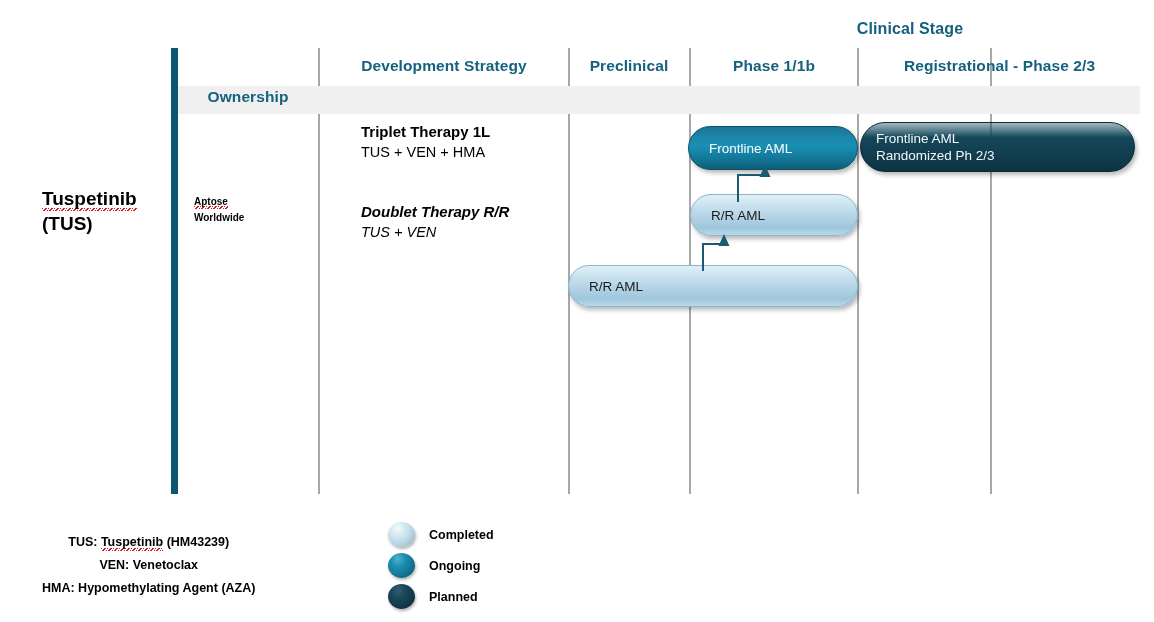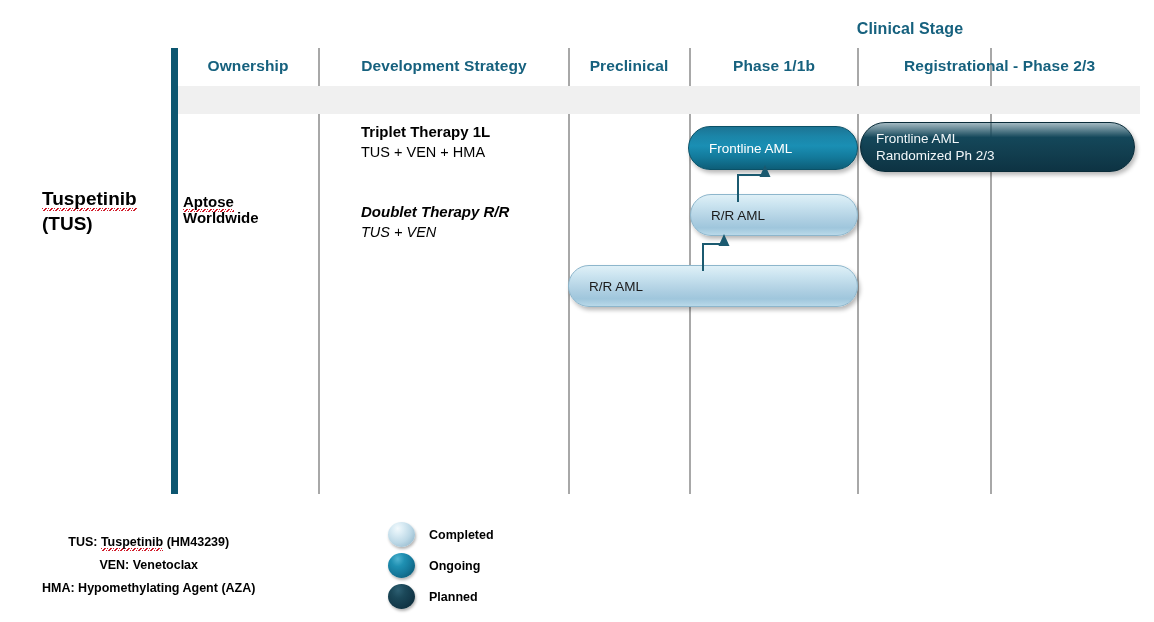--- a/index.html
+++ b/index.html
@@ -66,21 +66,21 @@
   }
   .col-head {
     position: absolute;
     top: 57px;
     text-align: center;
     font-size: 15.5px;
     font-weight: bold;
     color: #16617e;
     letter-spacing: 0.1px;
   }
-  .head-ownership { left: 178px; width: 140px; }
+  .head-ownership { left: 178px; width: 140px; margin-top: 31px; }
   .head-devstrat  { left: 320px; width: 248px; }
   .head-preclin   { left: 570px; width: 118px; }
   .head-ph1       { left: 691px; width: 166px; }
   .head-reg       { left: 859px; width: 281px; }
 
   
   .product-name {
     position: absolute;
     left: 42px;
     top: 186px;
@@ -95,23 +95,23 @@
         #d01b2a 0 1.4px, rgba(0,0,0,0) 1.4px 2.8px);
     background-repeat: repeat-x;
     background-size: 6px 3px;
     background-position: left bottom;
     padding-bottom: 2px;
   }
 
   
   .ownership-text {
     position: absolute;
-    left: 183px;
+    left: 194px;
     top: 194px;
-    font-size: 15px;
+    font-size: 10px;
     font-weight: bold;
     line-height: 16px;
   }
 
   
   .strategy-block {
     position: absolute;
     left: 361px;
   }
   .strategy-title {

